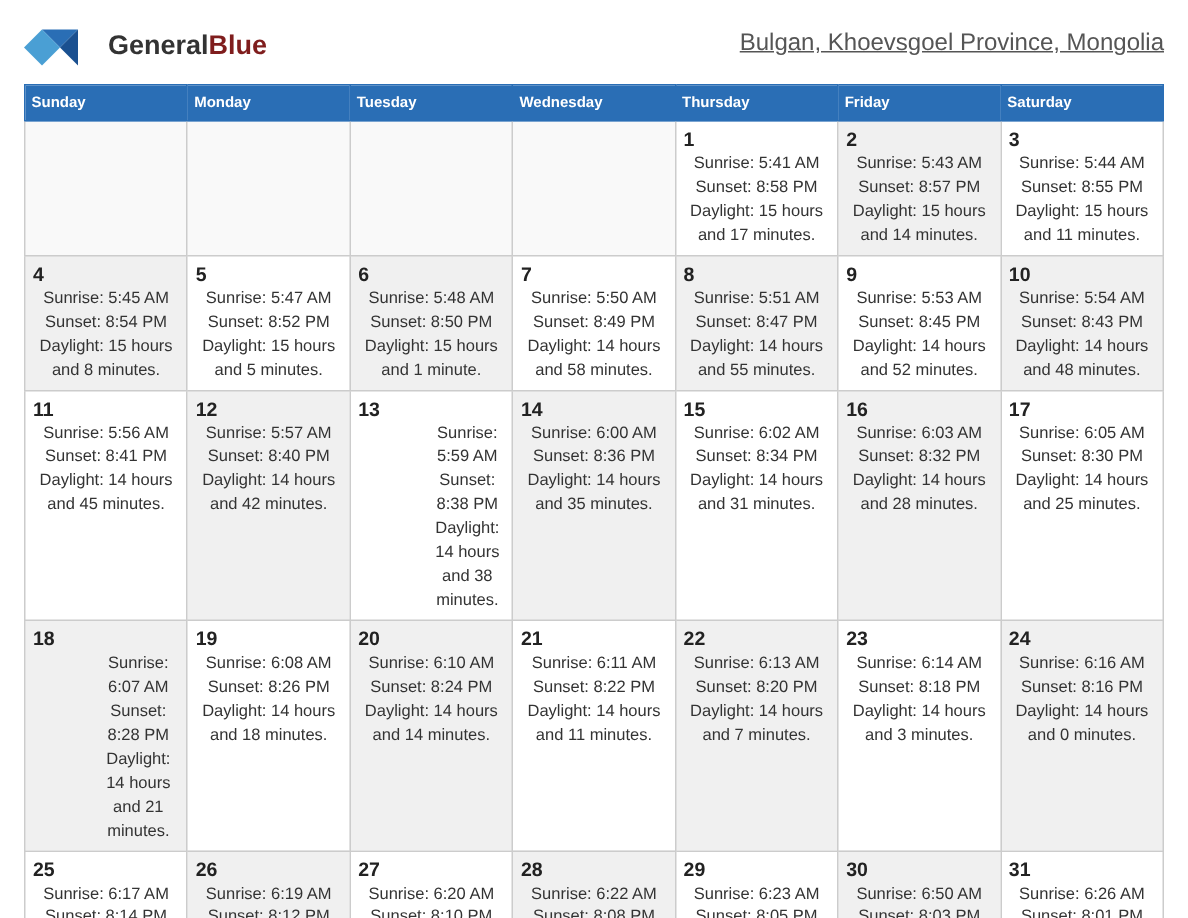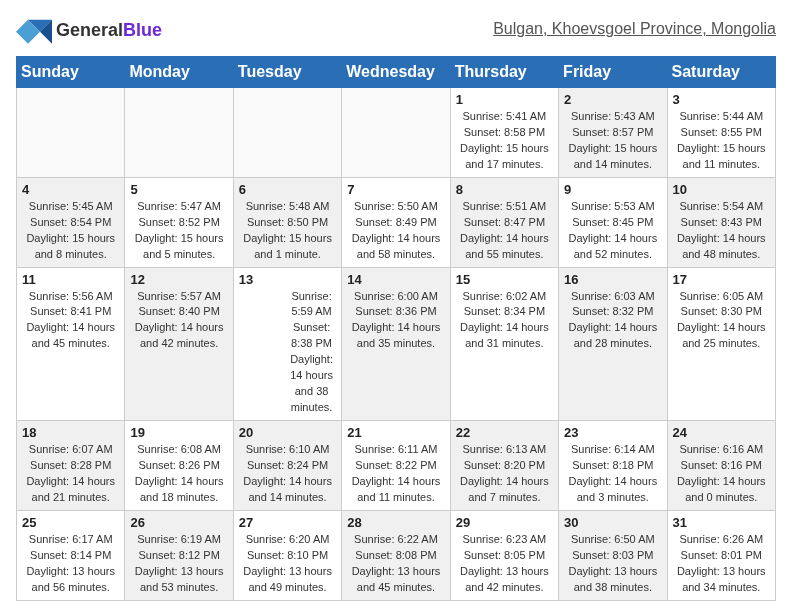--- a/index.html
+++ b/index.html
@@ -12,41 +12,41 @@
     }
     .header-area {
       display: flex;
       justify-content: space-between;
       align-items: flex-start;
       margin-bottom: 12px;
     }
     .logo {
       display: flex;
       align-items: center;
-      gap: 4px;
+      gap: 20px;
     }
     .logo-text-general { font-size: 18px; font-weight: bold; color: #333; }
-    .logo-text-blue { font-size: 18px; font-weight: bold; color: #6d28d9; }
+    .logo-text-blue { font-size: 18px; font-weight: bold; color: #7f1d1d; }
     .logo-icon {
       width: 36px;
       height: 28px;
       position: relative;
     }
     .title-area { text-align: right; }
     .month-year { font-size: 42px; color: #333; font-weight: 300; line-height: 1; }
     .location { font-size: 16px; color: #555; margin-top: 4px; text-decoration: underline; }
     table {
       width: 100%;
       border-collapse: collapse;
       table-layout: fixed;
     }
     th {
       background-color: #2a6eb5;
       color: #fff;
-      font-size: 16px;
+      font-size: 10px;
       font-weight: bold;
       padding: 6px 4px;
       text-align: left;
       border: 1px solid #2a6eb5;
     }
     td {
       vertical-align: top;
       border: 1px solid #ccc;
       padding: 4px 5px;
       font-size: 10px;
@@ -225,21 +225,21 @@
           <span class="day-num">17</span>
           <div class="day-info" style="white-space: pre-line;">Sunrise: 6:05 AM
 Sunset: 8:30 PM
 Daylight: 14 hours
 and 25 minutes.</div>
         </td>
       </tr>
       <tr>
         <td class="shaded">
           <span class="day-num">18</span>
-          <div class="day-info" style="white-space: pre-line;">Sunrise: 6:07 AM
+          <div class="day-info" style="white-space: pre-line; margin-left: 43px;">Sunrise: 6:07 AM
 Sunset: 8:28 PM
 Daylight: 14 hours
 and 21 minutes.</div>
         </td>
         <td>
           <span class="day-num">19</span>
           <div class="day-info" style="white-space: pre-line;">Sunrise: 6:08 AM
 Sunset: 8:26 PM
 Daylight: 14 hours
 and 18 minutes.</div>

